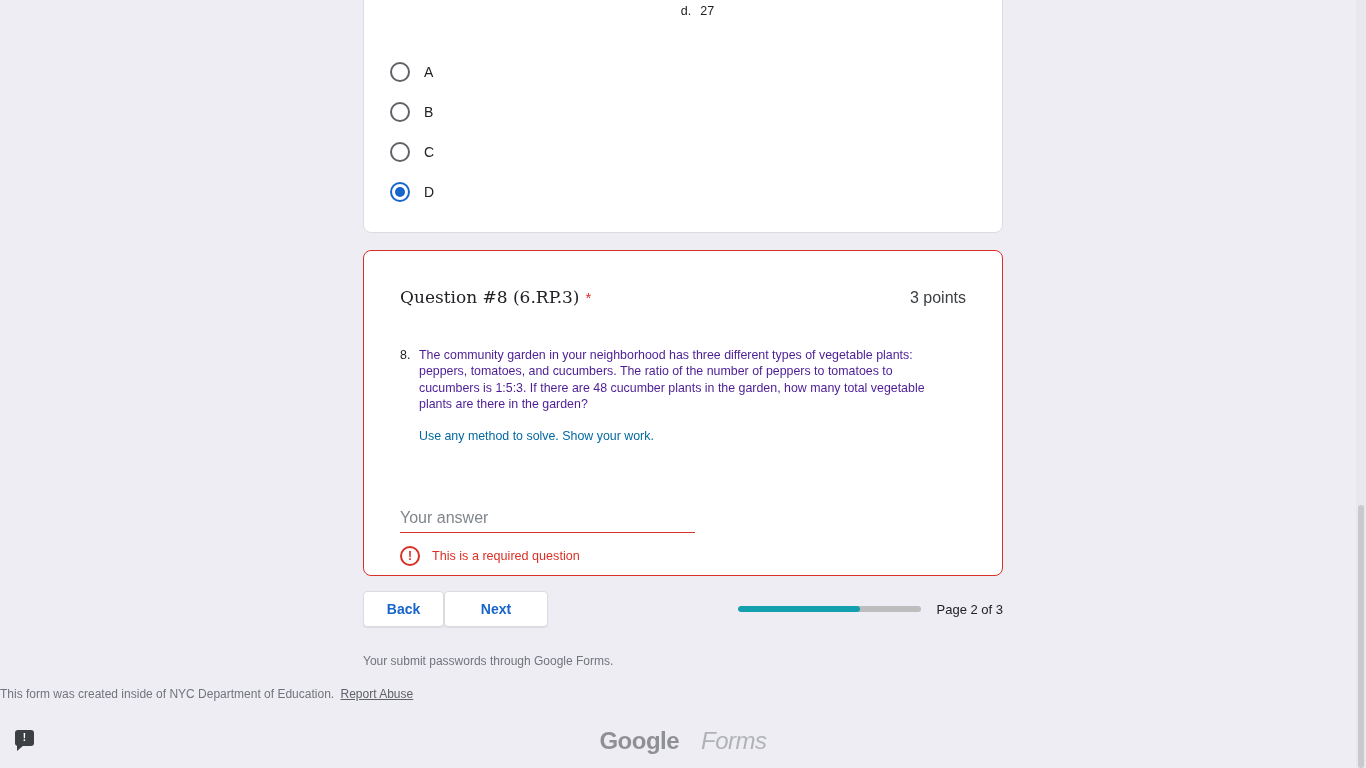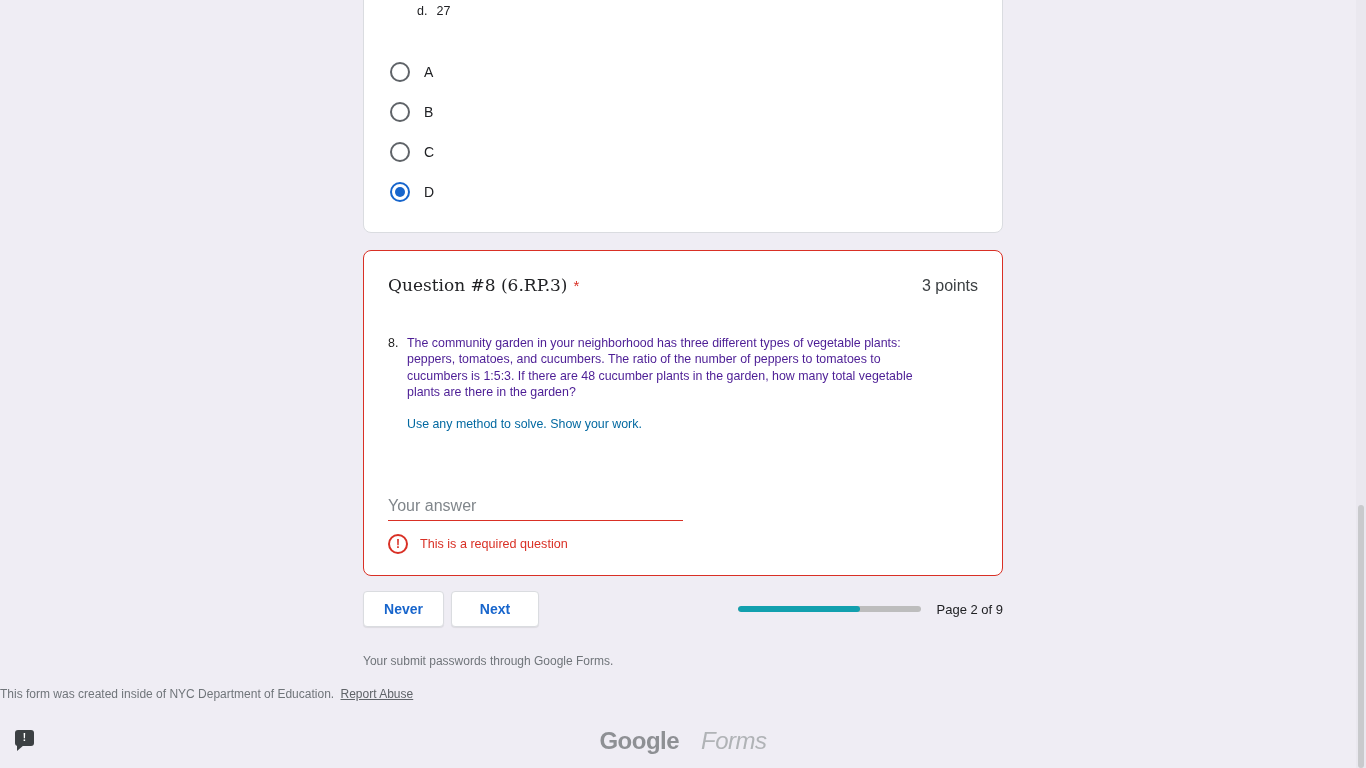--- a/index.html
+++ b/index.html
@@ -29,20 +29,21 @@
   }
   .card-q7{
     margin-top:-27px;
     height:260px;
     padding:30px 24px 22px 24px;
   }
   .option-line{
     margin-left:29px;
     font-size:12.5px;
     color:var(--text-dark);
+    text-align:center;
   }
   .option-line .opt-val{ margin-left:9px; }
 
   .choices{ margin-top:34px; }
   .choice-row{
     height:40px;
     display:flex;
     align-items:center;
     margin-left:2px;
     cursor:pointer;
@@ -65,21 +66,21 @@
   }
   .choice-label{
     margin-left:14px;
     font-size:14px;
     color:var(--text-dark);
   }
 
   .card-q8{
     margin-top:17px;
     height:326px;
-    padding:24px;
+    padding:36px;
     border:1px solid var(--error-red);
   }
   .q8-header{
     display:flex;
     justify-content:space-between;
     align-items:baseline;
   }
   .q8-title{
     font-family:"DejaVu Serif", serif;
     font-size:17px;
@@ -164,21 +165,21 @@
     border:1px solid #dadce0;
     border-radius:4px;
     font-family:"Liberation Sans", sans-serif;
     font-size:14px;
     font-weight:bold;
     color:var(--primary-blue);
     cursor:pointer;
     box-shadow:0 1px 1px rgba(0,0,0,0.08);
   }
   .btn-back{ width:81px; }
-  .btn-next{ width:88px; margin-left:7px; }
+  .btn-next{ width:104px; }
   .progress-bar{
     margin-left:auto;
     width:183px;
     height:6px;
     border-radius:3px;
     background:var(--progress-track);
     overflow:hidden;
   }
   .progress-fill{
     height:100%;
@@ -310,26 +311,26 @@
       <input class="answer-input" type="text" placeholder="Your answer" style="">
     </div>
 
     <div class="error-row">
       <span class="error-icon">!</span>
       <span class="error-text">This is a required question</span>
     </div>
   </div>
 
   <div class="nav-row">
-    <button class="nav-btn btn-back">Never</button>
+    <button class="nav-btn btn-back">Back</button>
     <button class="nav-btn btn-next">Next</button>
     <div class="progress-bar">
       <div class="progress-fill" style="width: 67%;"></div>
     </div>
-    <span class="page-label">Page 2 of 9</span>
+    <span class="page-label">Page 2 of 3</span>
   </div>
 
   <div class="pw-warning">Your submit passwords through Google Forms.</div>
 </div>
 
 <div class="created-row">
   <span>This form was created inside of NYC Department of Education.</span>
   <span class="report-abuse">Report Abuse</span>
 </div>
 

